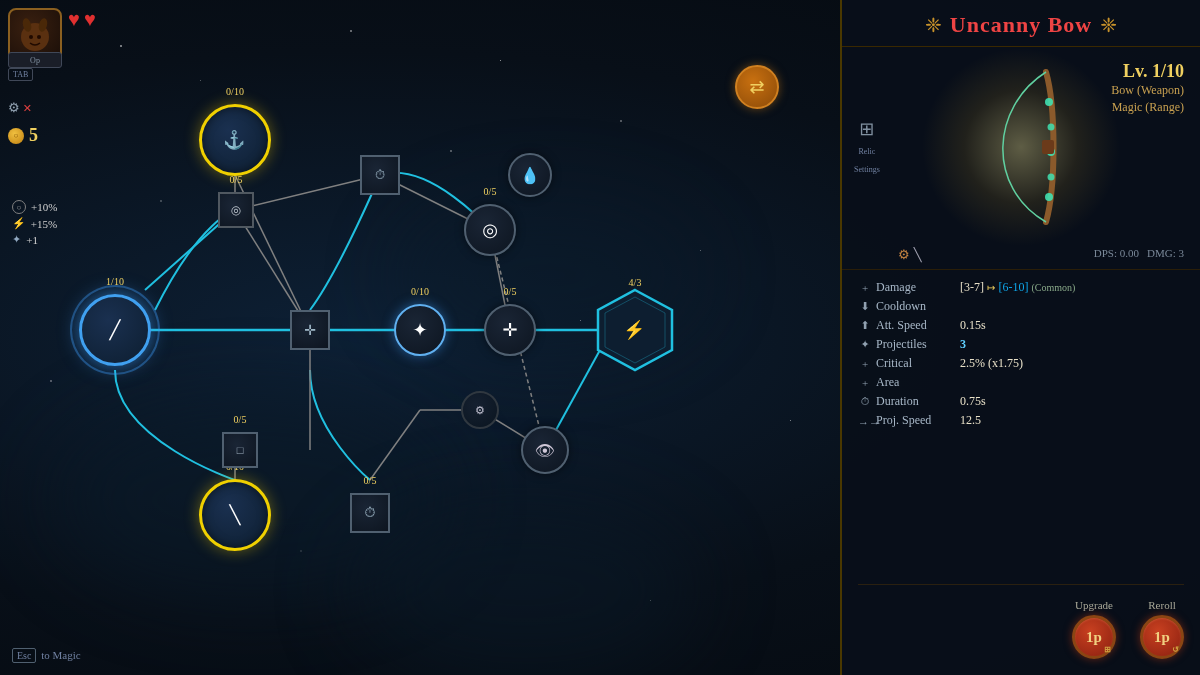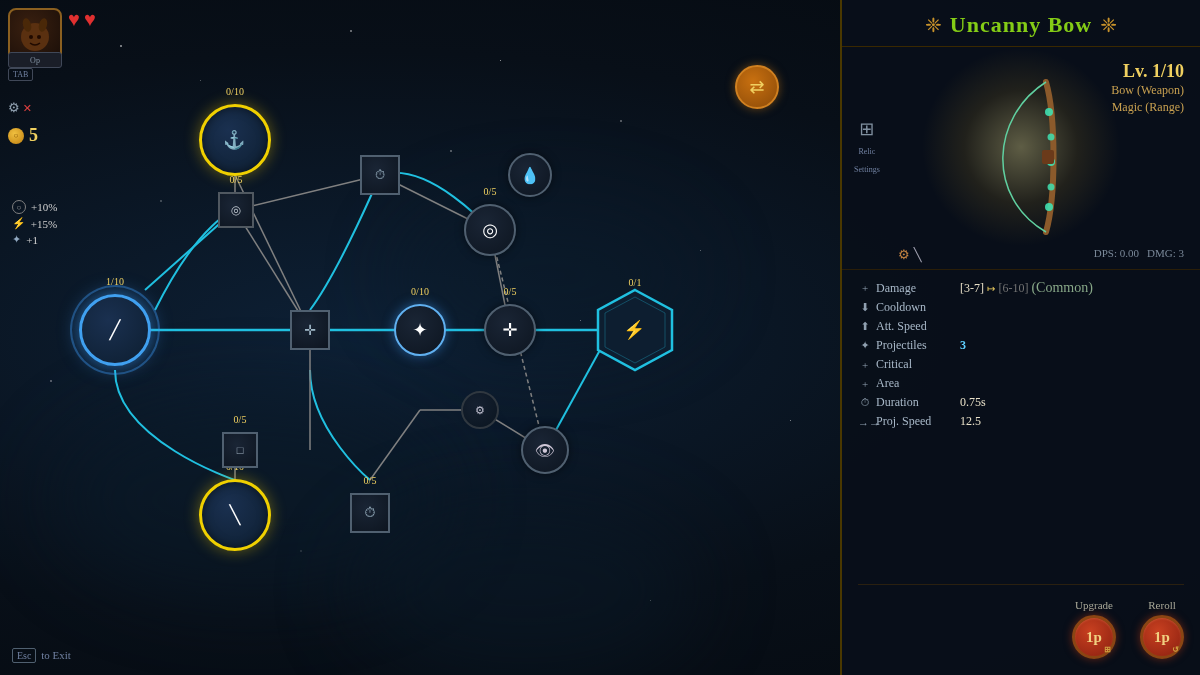--- a/index.html
+++ b/index.html
@@ -66,37 +66,37 @@
       display: flex;
       align-items: center;
       justify-content: center;
       padding: 12px 16px 8px;
       border-bottom: 1px solid #3a2800;
       position: relative;
     }
 
     .rp-title {
       font-size: 22px;
-      color: #84cc16;
+      color: #ef4444;
       font-weight: bold;
       letter-spacing: 1px;
     }
 
     .ornament {
       color: #c8922a;
       font-size: 20px;
       margin: 0 8px;
     }
 
     
     .bow-area {
       position: relative;
       height: 200px;
       display: flex;
-      align-items: flex-end;
+      align-items: center;
       justify-content: center;
       overflow: hidden;
     }
 
     .bow-glow {
       position: absolute;
       width: 200px;
       height: 200px;
       background: radial-gradient(circle, rgba(255,240,150,0.35) 0%, rgba(255,200,50,0.1) 40%, transparent 70%);
       border-radius: 50%;
@@ -191,25 +191,25 @@
       font-weight: bold;
     }
 
     .stat-value .arrow {
       color: #f0d060;
       font-size: 10px;
     }
 
     .stat-value .common {
       color: #88a888;
-      font-size: 14px;
+      font-size: 10px;
     }
 
     .stat-value .upgraded {
-      color: #737373;
+      color: #0ea5e9;
     }
 
     
     .description {
       padding: 8px 16px 8px;
       font-size: 11px;
       color: #9090a0;
       font-style: italic;
       border-top: 1px solid #2a1e08;
       border-bottom: 1px solid #2a1e08;
@@ -606,21 +606,21 @@
     </div>
     <span class="node-label">0/5</span>
   </div>
 
   <div class="node" style="left:635px;top:330px">
     <svg width="90" height="90" viewBox="0 0 90 90">
       <polygon points="45,5 82,25 82,65 45,85 8,65 8,25" fill="#0d1e30" stroke="#20c0e0" stroke-width="2.5"></polygon>
       <polygon points="45,12 75,28 75,62 45,78 15,62 15,28" fill="none" stroke="rgba(32,192,224,0.3)" stroke-width="1"></polygon>
     </svg>
     <div style="position:absolute;top:50%;left:50%;transform:translate(-50%,-50%);color:white;font-size:18px">⚡</div>
-    <span class="node-label" style="top:-8px">0/1</span>
+    <span class="node-label" style="top:-8px">4/3</span>
   </div>
 
   <div class="swap-icon">
     <span>⇄</span>
   </div>
 
   <div class="character-avatar" style="position:absolute;top:8px;left:8px">
     <svg width="40" height="40" viewBox="0 0 40 40">
 
       <circle cx="20" cy="22" r="14" fill="#5a3010"></circle>
@@ -666,21 +666,21 @@
     </div>
     <div class="stat-indicator">
       <span style="font-size:11px;color:#90a8c0">✦</span>
       <span>+1</span>
     </div>
   </div>
 
   <div class="bottom-left">
     <span class="esc-hint">
       <span class="esc-key">Esc</span>
-      <span>to Exit</span>
+      <span>to Magic</span>
     </span>
   </div>
 
 </div>
 
 <div class="right-panel">
 
   <div class="rp-header">
     <span class="ornament">❈</span>
     <span class="rp-title">Uncanny Bow</span>
@@ -737,29 +737,31 @@
         [3-7] <span class="arrow">↦</span> <span class="upgraded">[6-10]</span> <span class="common">(Common)</span>
       </span>
     </div>
     <div class="stat-row">
       <span class="stat-icon">⬇</span>
       <span class="stat-name">Cooldown</span>
     </div>
     <div class="stat-row">
       <span class="stat-icon">⬆</span>
       <span class="stat-name">Att. Speed</span>
+      <span class="stat-value">0.15s</span>
     </div>
     <div class="stat-row">
       <span class="stat-icon">✦</span>
       <span class="stat-name">Projectiles</span>
       <span class="stat-value"><span class="highlight">3</span></span>
     </div>
     <div class="stat-row">
       <span class="stat-icon">+</span>
       <span class="stat-name">Critical</span>
+      <span class="stat-value">2.5% (x1.75)</span>
     </div>
     <div class="stat-row">
       <span class="stat-icon">+</span>
       <span class="stat-name">Area</span>
     </div>
     <div class="stat-row">
       <span class="stat-icon">⏱</span>
       <span class="stat-name">Duration</span>
       <span class="stat-value">0.75s</span>
     </div>

